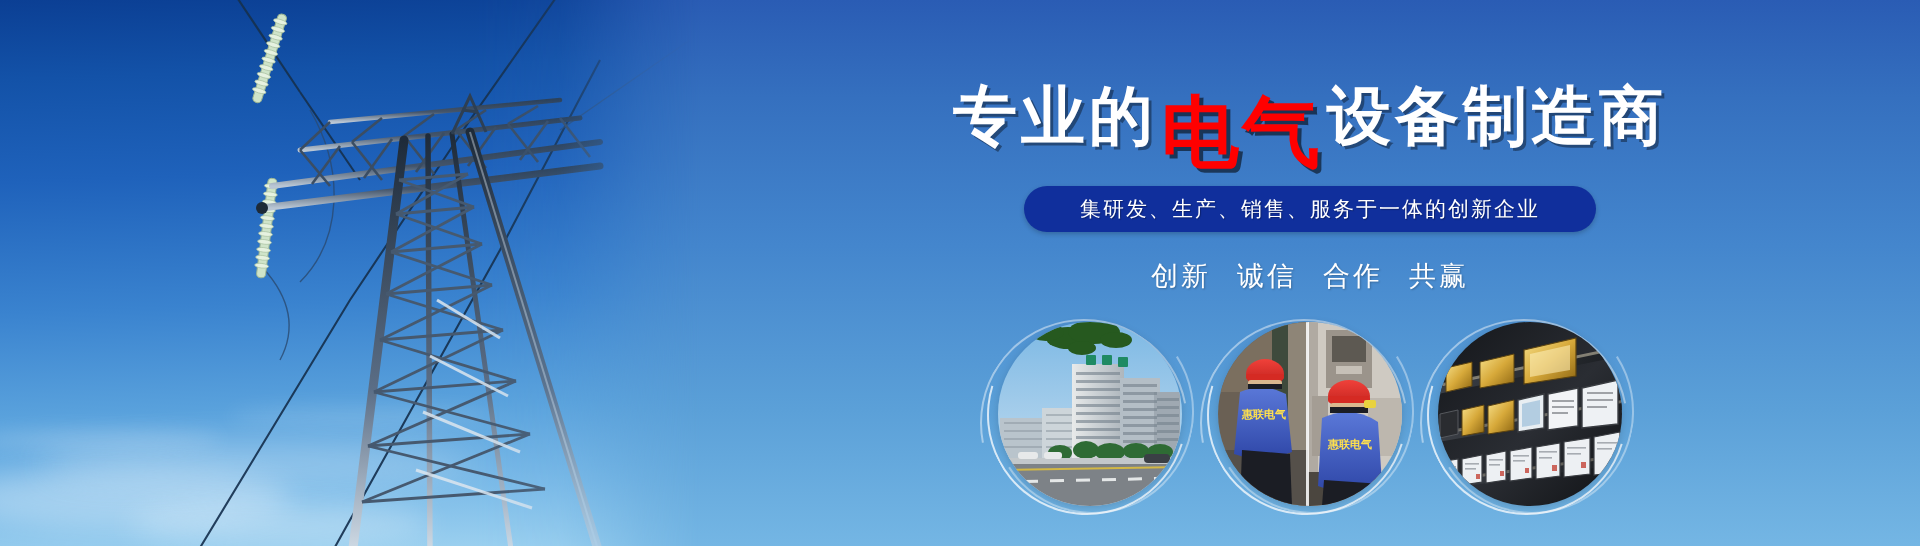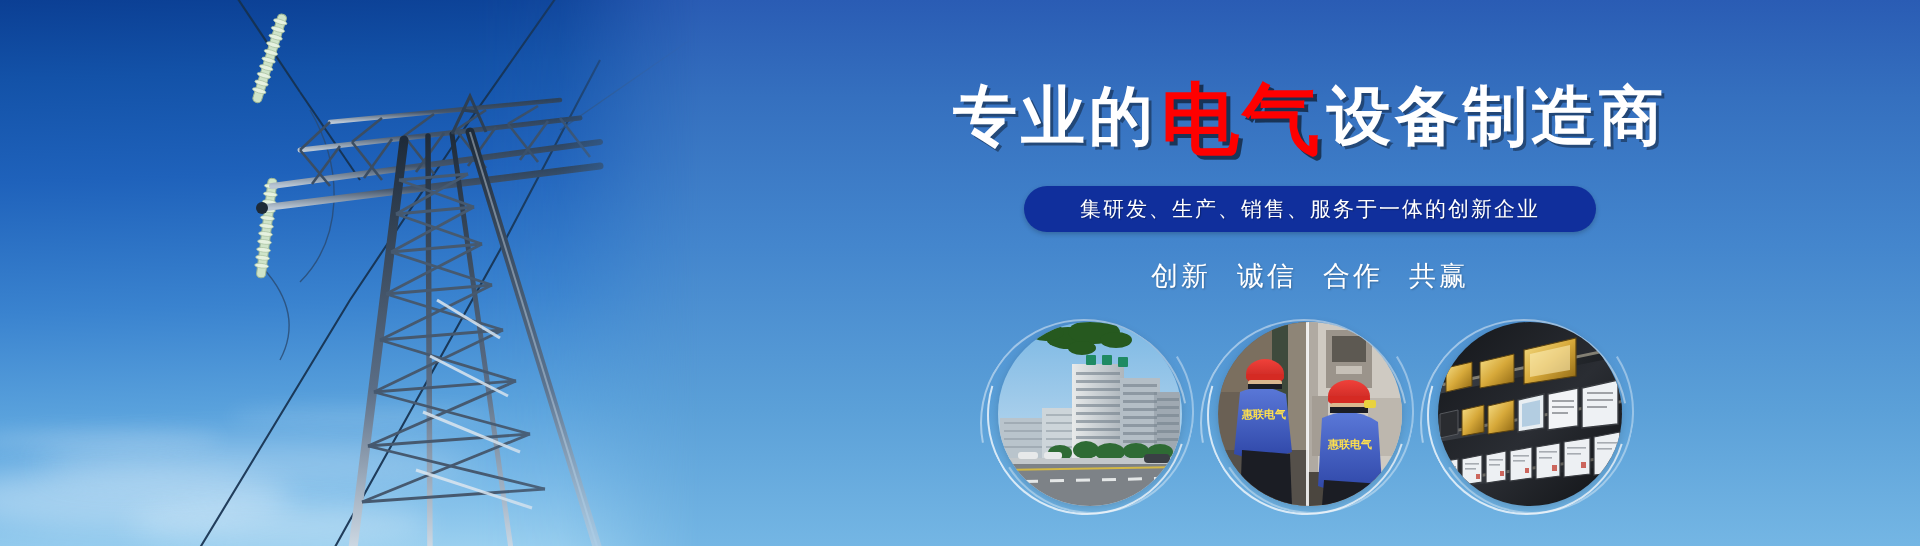--- a/index.html
+++ b/index.html
@@ -48,21 +48,21 @@
     font-size:64px;font-weight:bold;color:#ffffff;
     letter-spacing:4px;
     text-shadow:3px 3px 0 rgba(0,0,0,.38);
     vertical-align:baseline;
   }
   .headline .r{
     font-size:78px;font-weight:bold;color:#ff0000;
     letter-spacing:3px;
     text-shadow:4px 4px 0 rgba(0,0,0,.55);
     margin:0 4px;
-    position:relative;top:8px;
+    position:relative;top:21px;
   }
 
   .pill{
     position:absolute;top:186px;left:50%;transform:translateX(-50%);
     width:572px;height:46px;border-radius:23px;
     background:#102f9c;
     box-shadow:0 2px 5px rgba(0,0,0,.22);
     display:flex;align-items:center;justify-content:center;
   }
   .pill span{

